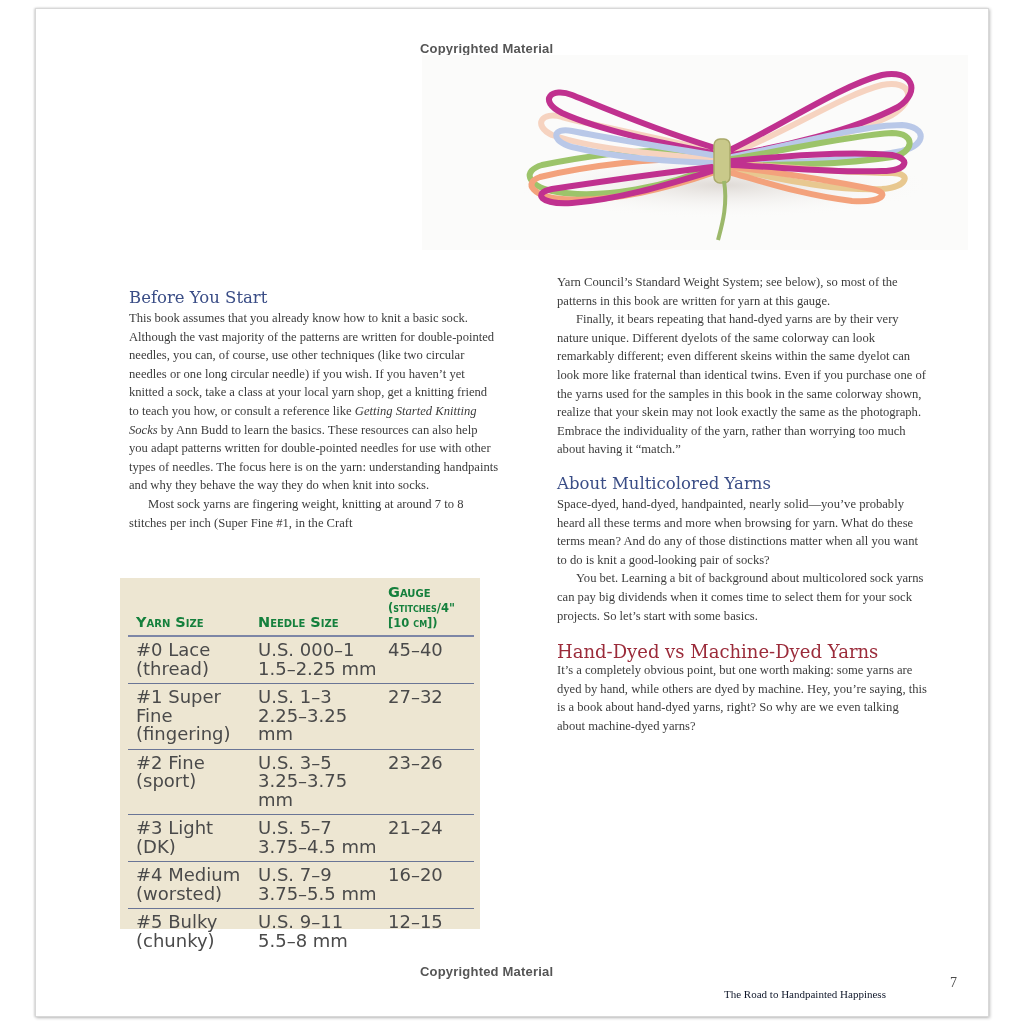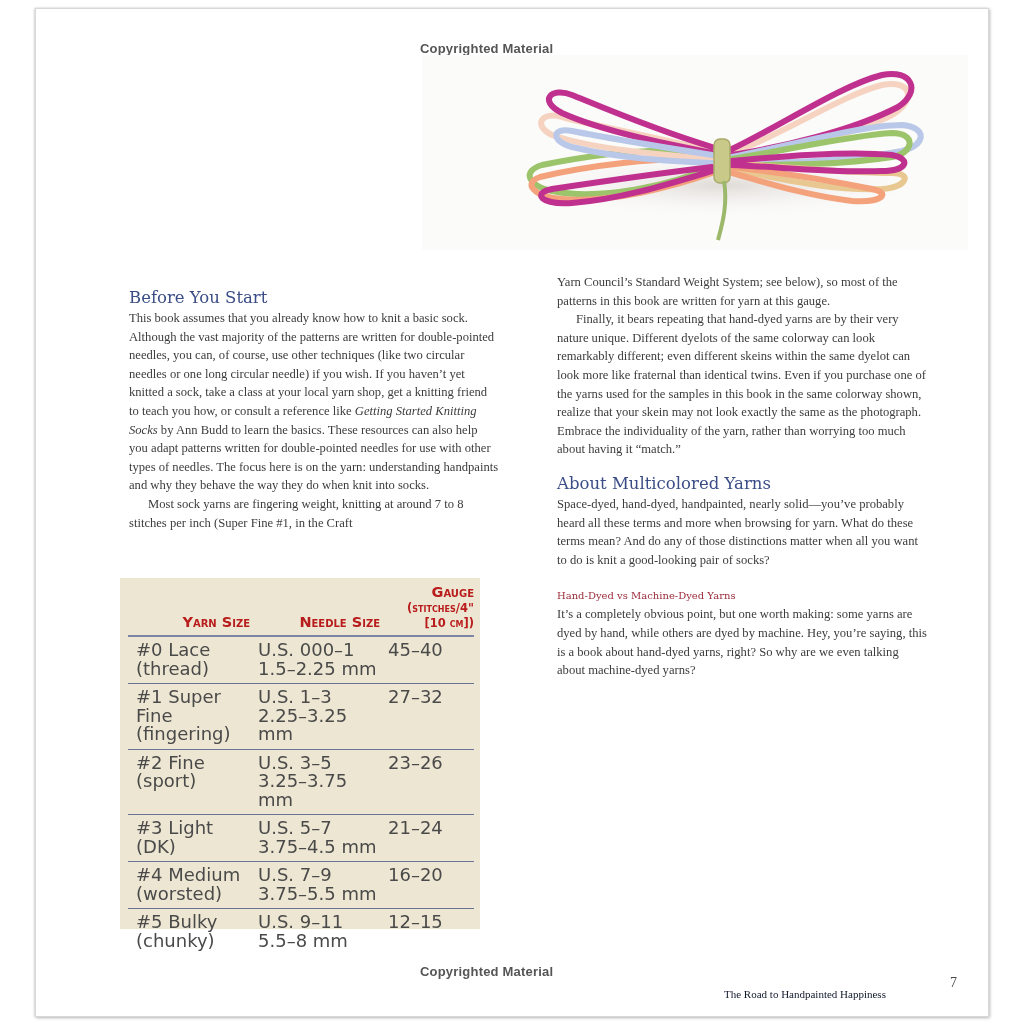--- a/index.html
+++ b/index.html
@@ -26,33 +26,33 @@
     .col-right { left: 521px; top: 273px; width: 372px; margin-left: 36px; }
     .col p { margin: 0; font-family: Liberation Serif, serif; }
     .col p.indent { text-indent: 19px; }
     .col em { font-style: italic; }
 
     .h2 {
       font-family: "DejaVu Serif", serif; font-size: 16.5px; color: #3a4d86; line-height: 22px; margin: 0;
       font-weight: normal;
     }
     .h3 {
-      font-family: "DejaVu Serif", serif; font-size: 10px; color: #9b2b3a; line-height: 19px; margin: 0;
+      font-family: "DejaVu Serif", serif; font-size: 18px; color: #9b2b3a; line-height: 19px; margin: 0;
       font-weight: normal;
     }
     .gap-h2 { height: 14px; }
     .gap-h3 { height: 17px; }
 
     .table-box {
       position: absolute; left: 120px; top: 578px; width: 360px; height: 351px;
       background: #ede6d2;
     }
     .tbl { position: absolute; left: 8px; top: 6px; width: 346px; border-collapse: collapse; }
     .tbl th {
-      text-align: right; vertical-align: bottom; font-weight: bold; color: #b91c1c;
+      text-align: left; vertical-align: bottom; font-weight: bold; color: #15803d;
       font-family: "DejaVu Sans", sans-serif; padding: 0 0 4px 8px;
       font-variant: small-caps; font-size: 14.5px; line-height: 17px;
       border-bottom: 2px solid #7d86a6;
     }
     .tbl th .sub { display: block; font-size: 11.5px; line-height: 15px; font-weight: bold; }
     .tbl td {
       vertical-align: top; font-size: 18px; line-height: 18.5px; color: #4a4a4a;
       padding: 4px 0 5px 8px; border-bottom: 1.5px solid #6a7596;
     }
     .tbl tr:last-child td { border-bottom: none; margin-top: 30px; }
@@ -109,20 +109,21 @@
   <p><span>This book assumes that you already know how to knit a basic sock. Although the vast majority of the patterns are written for double-pointed needles, you can, of course, use other techniques (like two circular needles or one long circular needle) if you wish. If you haven’t yet knitted a sock, take a class at your local yarn shop, get a knitting friend to teach you how, or consult a reference like </span><em>Getting Started Knitting Socks</em><span> by Ann Budd to learn the basics. These resources can also help you adapt patterns written for double-pointed needles for use with other types of needles. The focus here is on the yarn: understanding handpaints and why they behave the way they do when knit into socks.</span></p>
   <p class="indent">Most sock yarns are fingering weight, knitting at around 7 to 8 stitches per inch (Super Fine #1, in the Craft</p>
 </div>
 
 <div class="col col-right">
   <p>Yarn Council’s Standard Weight System; see below), so most of the patterns in this book are written for yarn at this gauge.</p>
   <p class="indent">Finally, it bears repeating that hand-dyed yarns are by their very nature unique. Different dyelots of the same colorway can look remarkably different; even different skeins within the same dyelot can look more like fraternal than identical twins. Even if you purchase one of the yarns used for the samples in this book in the same colorway shown, realize that your skein may not look exactly the same as the photograph. Embrace the individuality of the yarn, rather than worrying too much about having it “match.”</p>
   <div class="gap-h2"></div>
   <h2 class="h2">About Multicolored Yarns</h2>
   <p>Space-dyed, hand-dyed, handpainted, nearly solid—you’ve probably heard all these terms and more when browsing for yarn. What do these terms mean? And do any of those distinctions matter when all you want to do is knit a good-looking pair of socks?</p>
+  <p class="indent">You bet. Learning a bit of background about multicolored sock yarns can pay big dividends when it comes time to select them for your sock projects. So let’s start with some basics.</p>
   <div class="gap-h3"></div>
   <h3 class="h3">Hand-Dyed vs Machine-Dyed Yarns</h3>
   <p>It’s a completely obvious point, but one worth making: some yarns are dyed by hand, while others are dyed by machine. Hey, you’re saying, this is a book about hand-dyed yarns, right? So why are we even talking about machine-dyed yarns?</p>
 </div>
 
 <div class="table-box">
   <table class="tbl">
     <thead>
       <tr>
         <th class="c1">Yarn Size</th>

